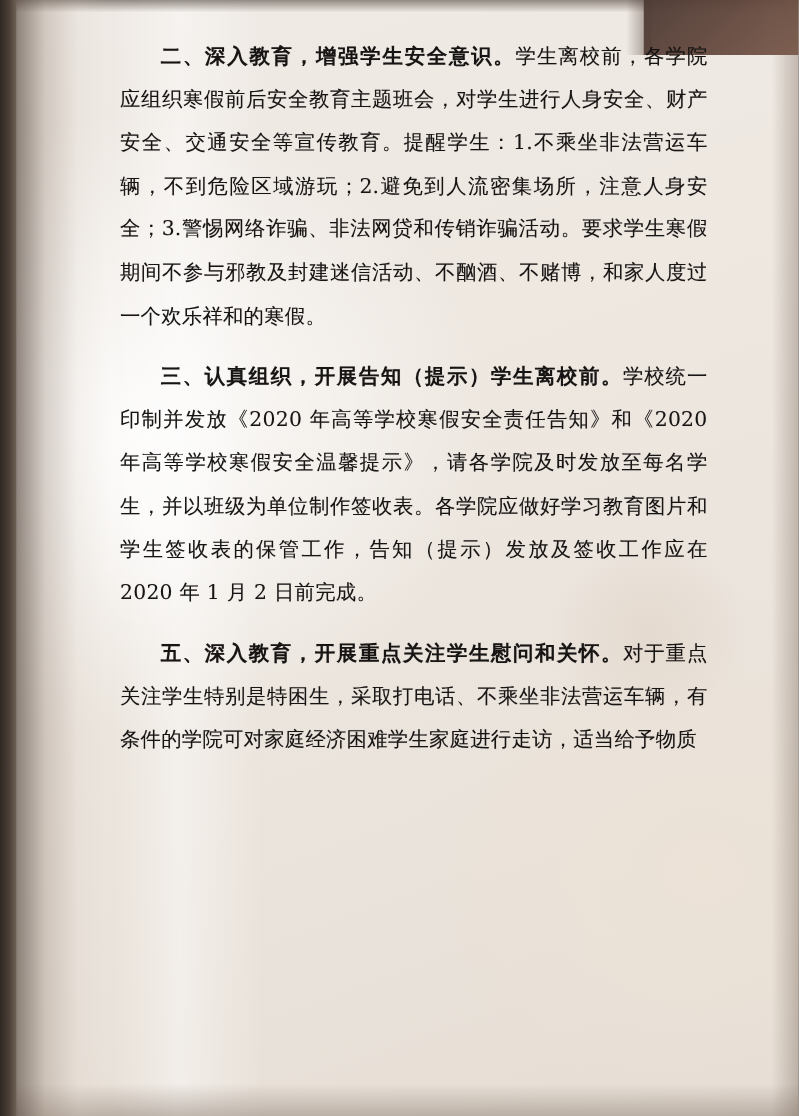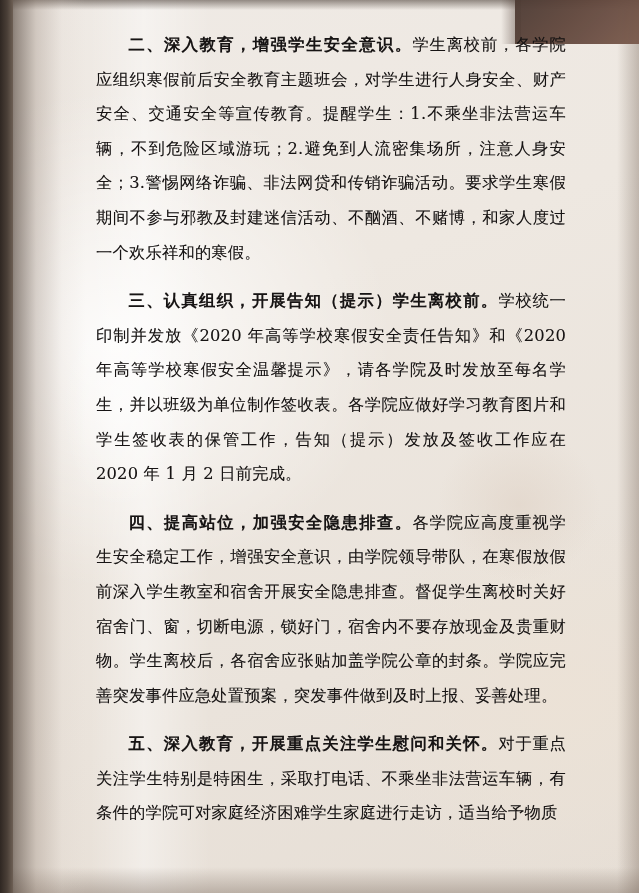--- a/index.html
+++ b/index.html
@@ -130,22 +130,19 @@
   <div class="content">
 
     <p class="para">
       <span class="lead">二、深入教育，增强学生安全意识。</span><span>学生离校前，各学院应组织寒假前后安全教育主题班会，对学生进行人身安全、财产安全、交通安全等宣传教育。提醒学生：1.不乘坐非法营运车辆，不到危险区域游玩；2.避免到人流密集场所，注意人身安全；3.警惕网络诈骗、非法网贷和传销诈骗活动。要求学生寒假期间不参与邪教及封建迷信活动、不酗酒、不赌博，和家人度过一个欢乐祥和的寒假。</span>
     </p>
 
     <p class="para">
       <span class="lead">三、认真组织，开展告知（提示）学生离校前。</span><span>学校统一印制并发放《2020 年高等学校寒假安全责任告知》和《2020 年高等学校寒假安全温馨提示》，请各学院及时发放至每名学生，并以班级为单位制作签收表。各学院应做好学习教育图片和学生签收表的保管工作，告知（提示）发放及签收工作应在 2020 年 1 月 2 日前完成。</span>
     </p>
 
-    <p class="para">
-      <span class="lead">四、提高站位，加强安全隐患排查。</span><span>各学院应高度重视学生安全稳定工作，增强安全意识，由学院领导带队，在寒假放假前深入学生教室和宿舍开展安全隐患排查。督促学生离校时关好宿舍门、窗，切断电源，锁好门，宿舍内不要存放现金及贵重财物。学生离校后，各宿舍应张贴加盖学院公章的封条。学院应完善突发事件应急处置预案，突发事件做到及时上报、妥善处理。</span>
-    </p>
 
     <p class="para">
       <span class="lead">五、深入教育，开展重点关注学生慰问和关怀。</span><span>对于重点关注学生特别是特困生，采取打电话、不乘坐非法营运车辆，有条件的学院可对家庭经济困难学生家庭进行走访，适当给予物质</span>
     </p>
 
   </div>
 </div>
 
 </body></html>

